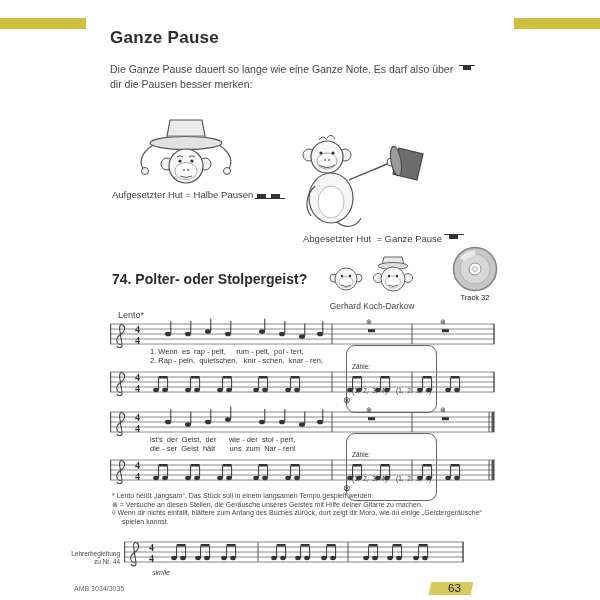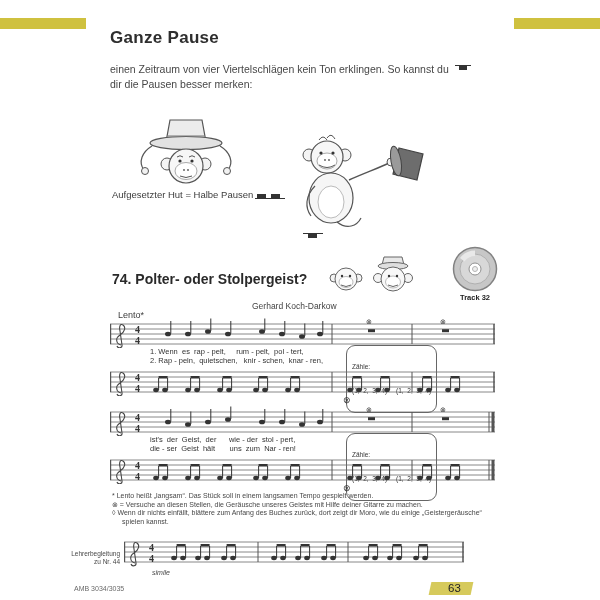--- a/index.html
+++ b/index.html
@@ -9,21 +9,21 @@
   }
   .abs{position:absolute}
   
   .ybar{background:#cfc13f}
   
   .h1{font-size:17px;font-weight:bold;color:#2e2e2e;letter-spacing:.3px}
   .intro{font-size:10.5px;line-height:14.5px;color:#474747}
   .introline{white-space:pre;display:flex;align-items:center}
   .caption{font-size:9.5px;color:#3c3c3c;display:flex;align-items:center;gap:2px;white-space:pre}
   .songtitle{font-size:14px;font-weight:bold;color:#2a2a2a}
-  .composer{font-size:8.5px;text-align:left;color:#444}
+  .composer{font-size:8.5px;text-align:center;color:#444}
   .tempo{font-size:9px;color:#3c3c3c}
   .lyrics{font-size:7.5px;color:#333;white-space:pre}
   .zbox{border:1px solid #666;border-radius:9px;padding:1px 5px;font-size:6.5px;line-height:8px;color:#333;white-space:pre}
   .marker{font-size:9px;color:#333}
   .foot{font-size:7px;line-height:8.5px;color:#474747;white-space:pre}
   .teacher{font-size:6.5px;line-height:8px;text-align:right;color:#474747}
   .simile{font-size:7px;font-style:italic;color:#474747}
   .catalog{font-size:7px;color:#6a6a6a}
   .pagenum{font-size:11.5px;font-weight:normal;color:#222}
   
@@ -37,21 +37,21 @@
 </style>
 </head>
 <body>
 
 <div class="abs ybar" style="left:0;top:18px;width:86px;height:11px"></div>
 <div class="abs ybar" style="left:514px;top:18px;width:86px;height:11px"></div>
 
 <div class="abs h1" style="left:110px;top:28px">Ganze Pause</div>
 
 <div class="abs intro" style="left:110px;top:62px">
-  <div class="introline"><span>einen Zeitraum von vier Viertelschlägen kein Ton erklingen. So kannst du</span><span class="whole-rest"></span></div>
+  <div class="introline"><span>Die Ganze Pause dauert so lange wie eine Ganze Note. Es darf also über</span><span class="whole-rest"></span></div>
   <div class="introline"><span>dir die Pausen besser merken:</span></div>
 </div>
 
 <svg class="abs" style="left:118px;top:110px" width="140" height="80" viewBox="0 0 140 80">
   <path d="M52,10 L84,10 L88,32 L48,32 Z" fill="#ececec" stroke="#555" stroke-width="1.2"></path>
   <ellipse cx="68" cy="33" rx="36" ry="6.5" fill="#e2e2e2" stroke="#555" stroke-width="1.2"></ellipse>
   <line x1="50" y1="26" x2="86" y2="26" stroke="#777" stroke-width="1"></line>
   <path d="M34,36 C24,42 20,52 26,60" fill="none" stroke="#555" stroke-width="1.2"></path>
   <circle cx="27" cy="61" r="3.5" fill="#f2f2f2" stroke="#555"></circle>
   <path d="M102,36 C112,42 116,52 110,60" fill="none" stroke="#555" stroke-width="1.2"></path>
@@ -88,20 +88,21 @@
   <ellipse cx="56" cy="74" rx="13" ry="16" fill="#ffffff" stroke="#bbb"></ellipse>
   <path d="M74,52 C92,44 104,40 114,35" fill="none" stroke="#555" stroke-width="1.4"></path>
   <circle cx="116" cy="34" r="4" fill="#f2f2f2" stroke="#555"></circle>
   <path d="M124,20 L148,26 L142,52 L118,46 Z" fill="#6d6d6d" stroke="#444" stroke-width="1.2"></path>
   <ellipse cx="121" cy="33" rx="5" ry="15" fill="#9a9a9a" stroke="#444" transform="rotate(-10 121 33)"></ellipse>
   <path d="M40,58 C30,68 30,80 36,88" fill="none" stroke="#555" stroke-width="1.2"></path>
   <path d="M62,94 C72,102 82,98 86,90" fill="none" stroke="#555" stroke-width="1.2"></path>
 </svg>
 
 <div class="abs caption" style="left:303px;top:233px">
+  <span>Abgesetzter Hut  = Ganze Pause</span>
   <span class="whole-rest big" style="margin-left:0"></span>
 </div>
 
 <div class="abs songtitle" style="left:112px;top:271px">74. Polter- oder Stolpergeist?</div>
 
 <svg class="abs" style="left:328px;top:262px" width="36" height="34" viewBox="0 0 36 34">
   <circle cx="6" cy="16" r="4" fill="#f4f4f4" stroke="#666"></circle>
     <circle cx="30" cy="16" r="4" fill="#f4f4f4" stroke="#666"></circle>
   <circle cx="18" cy="17" r="11" fill="#f8f8f8" stroke="#666"></circle>
   <ellipse cx="18" cy="20" rx="7" ry="5.5" fill="#fff" stroke="#bbb"></ellipse>
@@ -121,21 +122,21 @@
   <path d="M20,31 Q25,34 30,31" fill="none" stroke="#666"></path>
 </svg>
 
 <svg class="abs" style="left:452px;top:246px" width="46" height="46" viewBox="0 0 46 46">
   <circle cx="23" cy="23" r="21.5" fill="#c7c7c7" stroke="#828282" stroke-width="1.5"></circle>
   <circle cx="23" cy="23" r="15" fill="#d8d8d8" stroke="#b0b0b0"></circle>
   <path d="M8,12 A19,19 0 0 1 23,4.5 L23,10 A13,13 0 0 0 12.5,15.5 Z" fill="#e9e9e9"></path>
   <circle cx="23" cy="23" r="6" fill="#ffffff" stroke="#909090"></circle>
   <circle cx="23" cy="23" r="2.5" fill="#eeeeee" stroke="#b5b5b5"></circle>
 </svg>
-<div class="abs" style="left:450px;top:293px;width:50px;text-align:center;font-size:7.5px;font-weight:bold;color:#222">Track 32</div>
+<div class="abs" style="left:450px;top:293px;width:50px;text-align:center;font-size:7.5px;font-weight:normal;color:#222">Track 32</div>
 
 <div class="abs composer" style="left:252px;top:301px;width:240px">Gerhard Koch-Darkow</div>
 <div class="abs tempo" style="left:118px;top:310px">Lento*</div>
 
 <div class="abs" style="left:110px;top:318px;width:385px;height:86px">
   <svg id="s1a" width="385" height="30">
       <line x1="0" y1="6" x2="385" y2="6" stroke="#6a6a6a" stroke-width="0.8"></line>
       <line x1="0" y1="11" x2="385" y2="11" stroke="#6a6a6a" stroke-width="0.8"></line>
       <line x1="0" y1="16" x2="385" y2="16" stroke="#6a6a6a" stroke-width="0.8"></line>
       <line x1="0" y1="21" x2="385" y2="21" stroke="#6a6a6a" stroke-width="0.8"></line>

